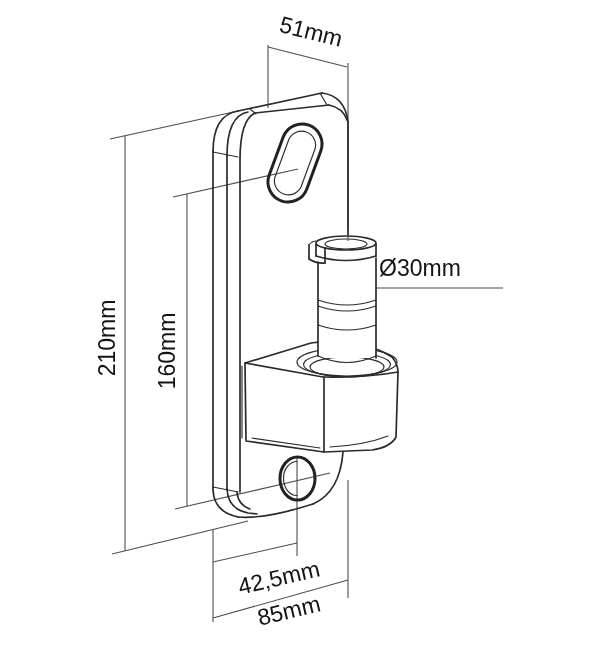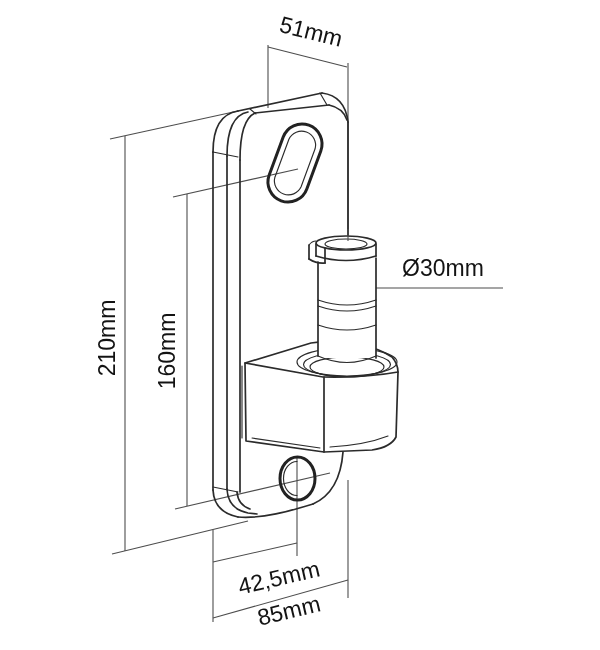--- a/index.html
+++ b/index.html
@@ -8,21 +8,21 @@
     font-family:"Liberation Sans", sans-serif;
   }
   .canvas svg{position:absolute;left:0;top:0;}
   .dim-label{
     position:absolute;color:#131313;font-size:23px;line-height:1;white-space:nowrap;
     transform:translate(-50%,-50%);
   }
   .lbl-51   {left:311px;top:32px; transform:translate(-50%,-50%) rotate(14deg);}
   .lbl-210  {left:107px;top:338px;transform:translate(-50%,-50%) rotate(-90deg);}
   .lbl-160  {left:167px;top:351px;transform:translate(-50%,-50%) rotate(-90deg);}
-  .lbl-d30  {left:443px;top:268px;}
+  .lbl-d30  {left:420px;top:268px;}
   .lbl-425  {left:279px;top:578px;transform:translate(-50%,-50%) rotate(-13deg);}
   .lbl-85   {left:289px;top:611px;transform:translate(-50%,-50%) rotate(-13.5deg);}
 
   .part{stroke:#2b2b2b;stroke-width:1.7;fill:none;stroke-linecap:round;stroke-linejoin:round;}
   .part-thin{stroke:#2b2b2b;stroke-width:1.15;fill:none;stroke-linecap:round;}
   .part-bold{stroke:#222222;stroke-width:3;fill:none;}
   .dim{stroke:#4d4d4d;stroke-width:1.1;fill:none;stroke-linecap:butt;}
   .whitefill{fill:#ffffff;stroke:none;}
   .whitefill-stroked{fill:#ffffff;stroke:#2b2b2b;stroke-width:1.7;stroke-linejoin:round;}
 </style>

